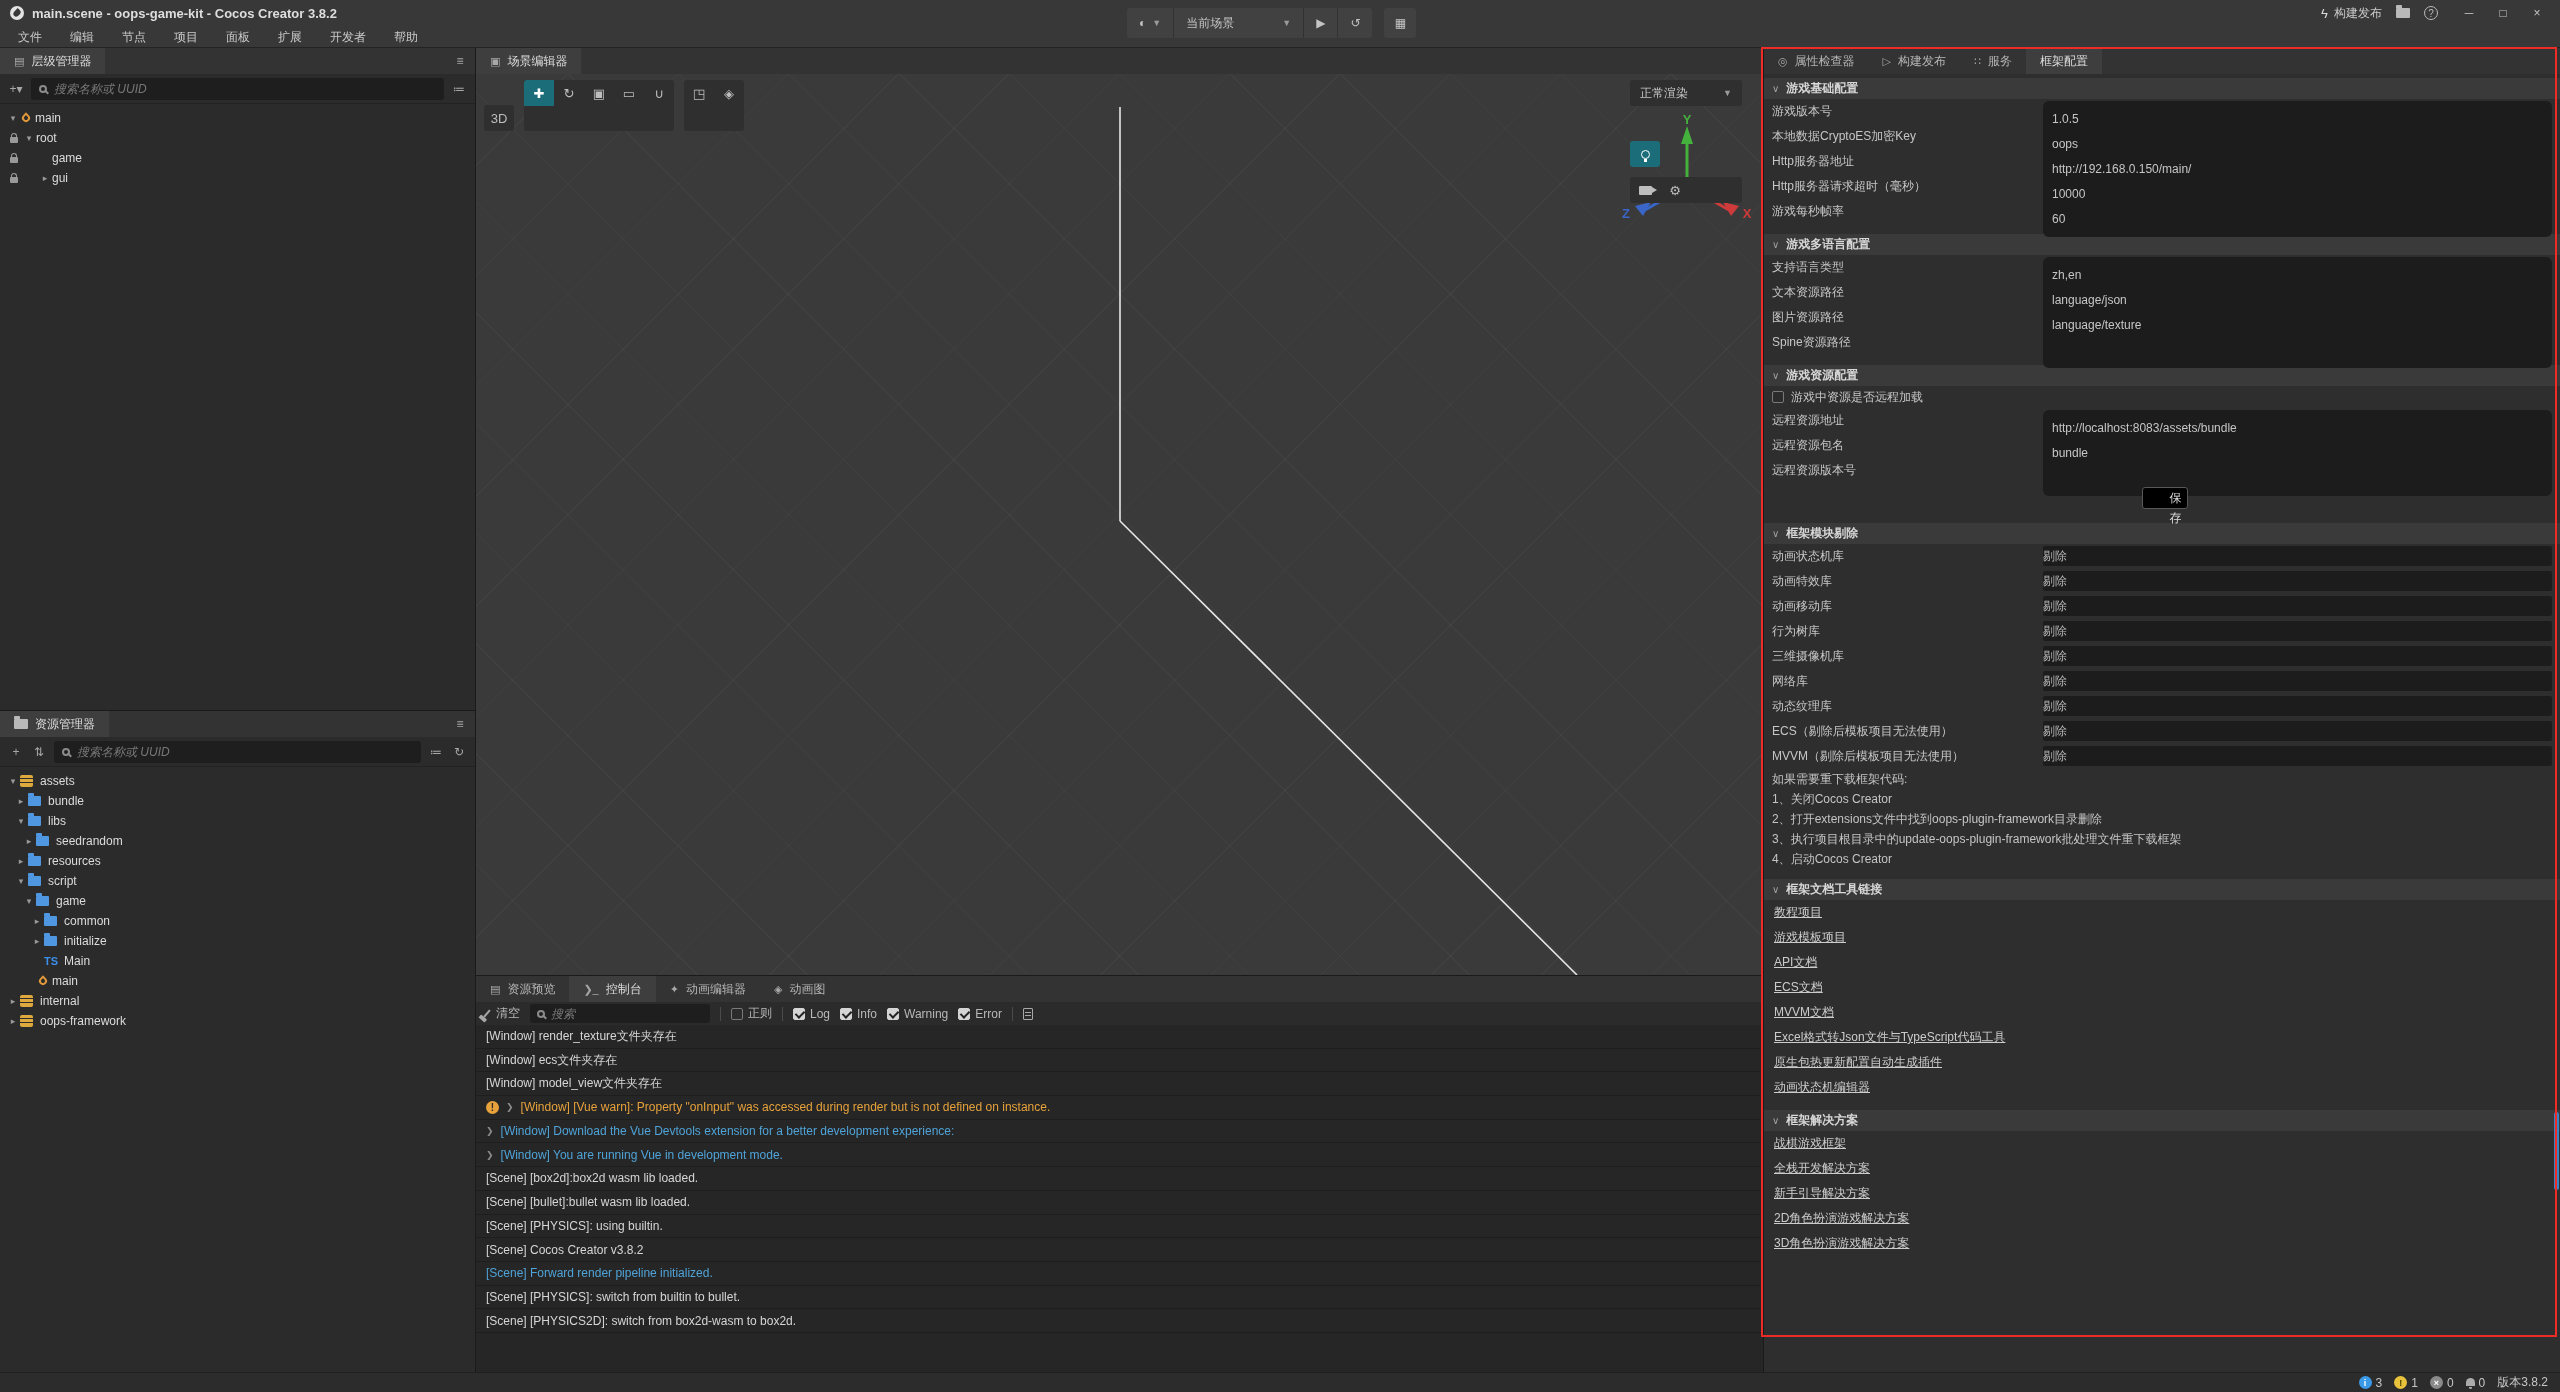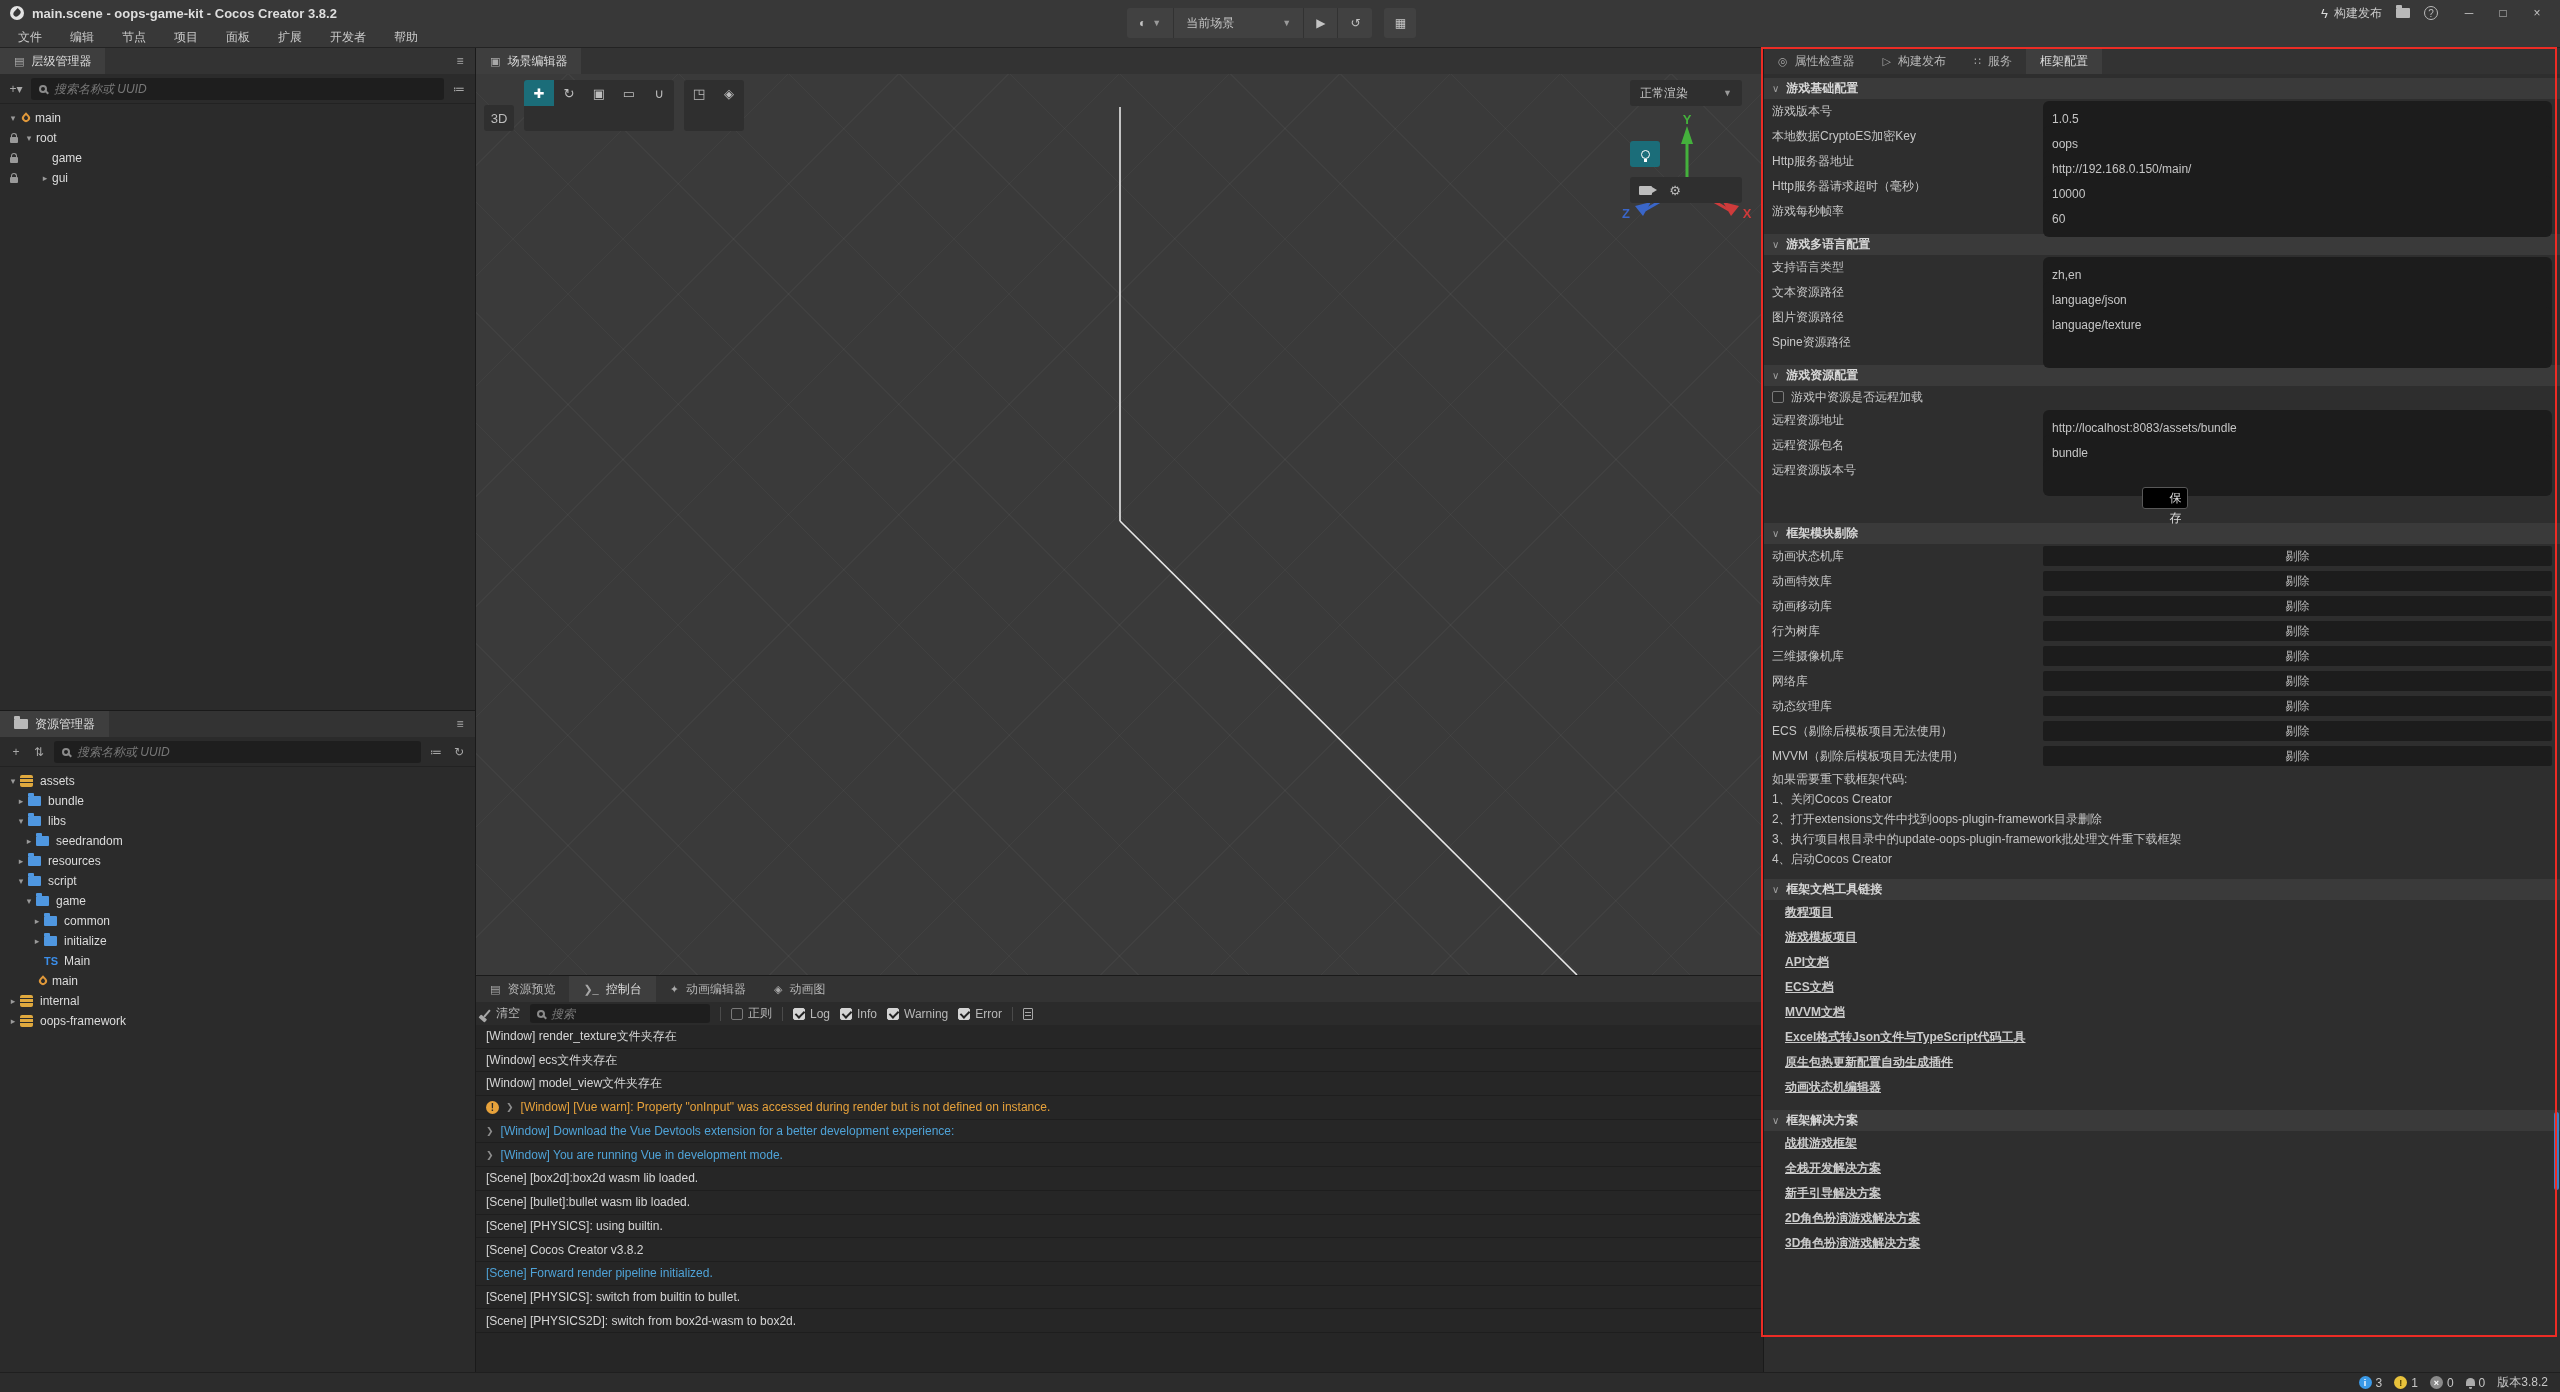--- a/index.html
+++ b/index.html
@@ -117,26 +117,26 @@
   .badge-warn { width:13px; height:13px; border-radius:50%; background:#e7a23b; color:#2b2b2b; font-weight:bold; font-size:10px; display:flex; align-items:center; justify-content:center; flex:none;}
 
   
   #inspector { left:1763px; top:48px; width:797px; height:1324px; background:#2e2e2e; border-left:1px solid #1a1a1a;}
   .sechead { height:21px; margin-top:10px; background:#3a3a3a; display:flex; align-items:center; gap:7px; padding-left:8px; font-weight:bold; color:#d8d8d8; cursor:pointer;}
   .sechead.first { margin-top:4px; }
   .sechead .sc { color:#9f9f9f; font-size:10px; font-weight:normal;}
   .irow { position:relative; height:25px; }
   .ilabel { position:absolute; left:8px; top:0; line-height:25px; color:#c6c6c6; white-space:nowrap;}
   .ifield { position:absolute; left:279px; right:8px; top:2px; height:36px; background:#1c1c1c; border:none; outline:none; border-radius:6px; color:#c6c6c6; padding:0 9px; font-size:12px; font-family:inherit;}
-  .modbar { position:absolute; left:279px; right:8px; top:2px; height:20px; background:#1c1c1c; border-radius:2px; text-align:center; line-height:20px; color:#b8b8b8; cursor:pointer;}
+  .modbar { position:absolute; left:279px; right:8px; top:2px; height:20px; background:#1c1c1c; border-radius:2px; text-align:left; line-height:20px; color:#b8b8b8; cursor:pointer;}
   .cbrow { height:22px; display:flex; align-items:center; gap:7px; padding-left:8px; color:#c6c6c6;}
   .saverow { position:relative; height:30px; }
   .savebtn { position:absolute; left:378px; top:4px; width:46px; height:22px; background:#000000; border:1px solid #585858; border-radius:3px; color:#dddddd; text-align:center; line-height:20px; cursor:pointer;padding-left:21px;}
   .note { height:20px; line-height:20px; padding-left:8px; color:#c4c4c4; white-space:nowrap;}
-  .ilink { height:25px; display:flex; align-items:center; padding-left:21px;font-weight:bold;}
+  .ilink { height:25px; display:flex; align-items:center; padding-left:10px;}
   .ilink span { color:#cccccc; text-decoration:underline; cursor:pointer; white-space:nowrap;}
   #insp-scroll { position:absolute; right:1px; top:1064px; width:5px; height:78px; background:#3b82c4; border-radius:3px; }
 
   #highlight-border { position:absolute; left:1761px; top:47px; width:796px; height:1290px; border:2px solid #ec2c25; z-index:40; pointer-events:none; }
 
   
   #statusbar { left:0; top:1372px; width:2560px; height:20px; background:#2c2c2c; border-top:1px solid #1f1f1f; display:flex; align-items:center; justify-content:flex-end; gap:12px; padding-right:12px;}
   .sb-item { display:flex; align-items:center; gap:4px; color:#c6c6c6; cursor:pointer;}
   .sb-circ { width:13px; height:13px; border-radius:50%; display:flex; align-items:center; justify-content:center; font-size:9px; font-weight:bold;}
   .sb-info { background:#3b9ae8; color:#ffffff;}

